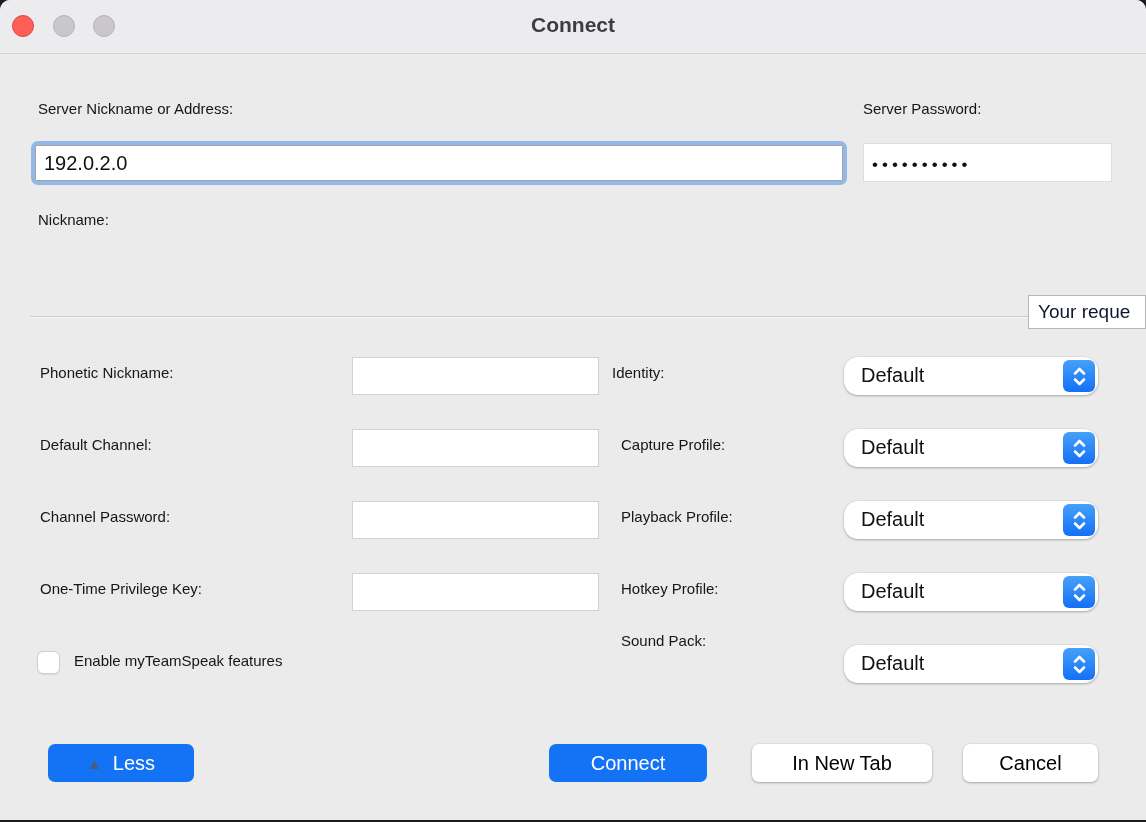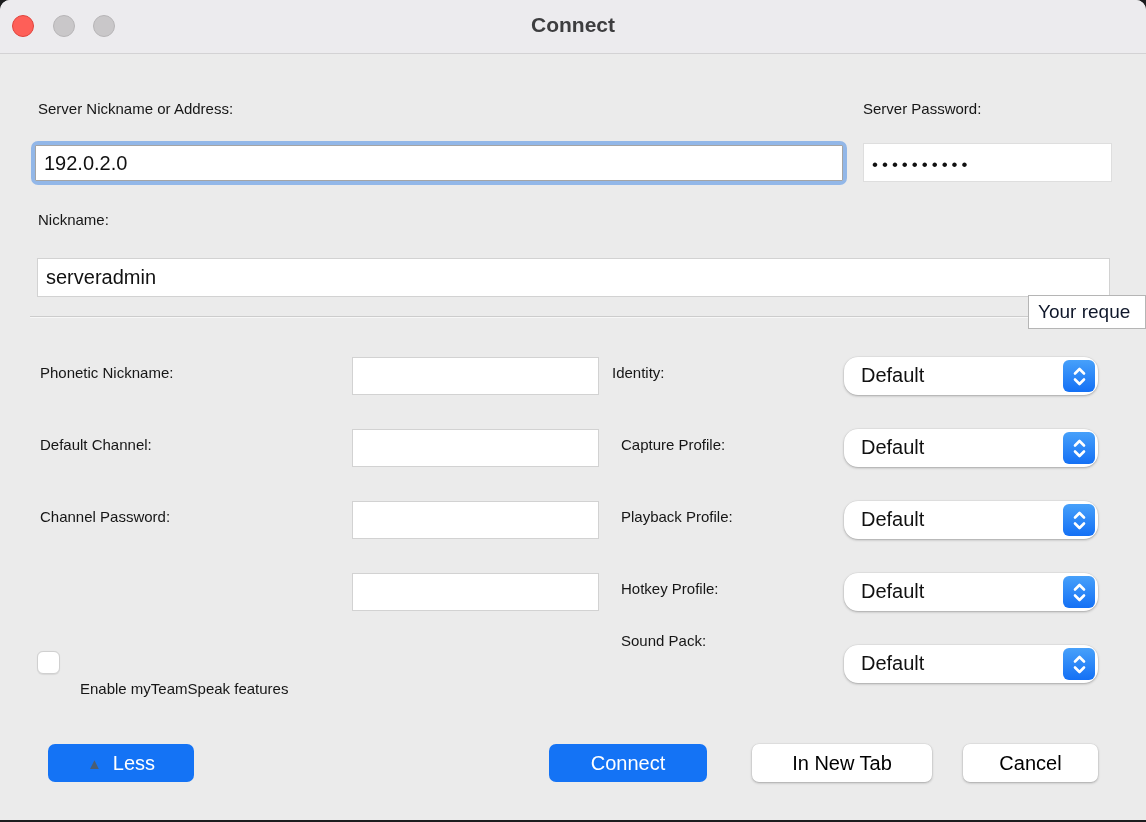--- a/index.html
+++ b/index.html
@@ -199,39 +199,39 @@
 
   <div class="lbl" style="left:38px; top:100px;">Server Nickname or Address:</div>
   <div class="focus-ring" style="left:31px; top:141px; width:816px; height:44px;">
     <input type="text" value="192.0.2.0" style="">
   </div>
 
   <div class="lbl" style="left:863px; top:100px;">Server Password:</div>
   <input type="text" class="tfield pw" style="left: 863px; top: 143px; width: 249px; height: 39px; border-color: rgb(222, 222, 222);" value="••••••••••">
 
   <div class="lbl" style="left:38px; top:211px;">Nickname:</div>
-  <input type="text" class="tfield" style="left: 37px; top: 258px; width: 1073px; height: 39px;" value="serveradmin">
 
   <div class="divider"></div>
 
   <div class="tooltip">Your reque</div>
 
   <div class="lbl" style="left:40px; top:364px;">Phonetic Nickname:</div>
   <input type="text" class="tfield" style="left: 352px; top: 357px; width: 247px; height: 38px;" value="">
 
   <div class="lbl" style="left:40px; top:436px;">Default Channel:</div>
   <input type="text" class="tfield" style="left: 352px; top: 429px; width: 247px; height: 38px;" value="">
 
   <div class="lbl" style="left:40px; top:508px;">Channel Password:</div>
   <input type="text" class="tfield" style="left: 352px; top: 501px; width: 247px; height: 38px;" value="">
 
+  <div class="lbl" style="left:40px; top:580px;">One-Time Privilege Key:</div>
   <input type="text" class="tfield" style="left: 352px; top: 573px; width: 247px; height: 38px;" value="">
 
   <div class="checkbox"></div>
-  <div class="lbl" style="left:80px; top:652px;margin-top:28px;">Enable myTeamSpeak features</div>
+  <div class="lbl" style="left:74px; top:652px;">Enable myTeamSpeak features</div>
 
   <div class="lbl" style="left:612px; top:364px;">Identity:</div>
   <div class="dropdown" style="top:357px;">
     <span class="dd-text">Default</span>
     <span class="dd-stepper">
       <svg width="17" height="23" viewBox="0 0 17 23">
           <path d="M4 8.5 L8.5 4 L13 8.5 M4 14.5 L8.5 19 L13 14.5" fill="none" stroke="#ffffff" stroke-width="2.6" stroke-linecap="round" stroke-linejoin="round"></path>
         </svg>
     </span>
   </div>

